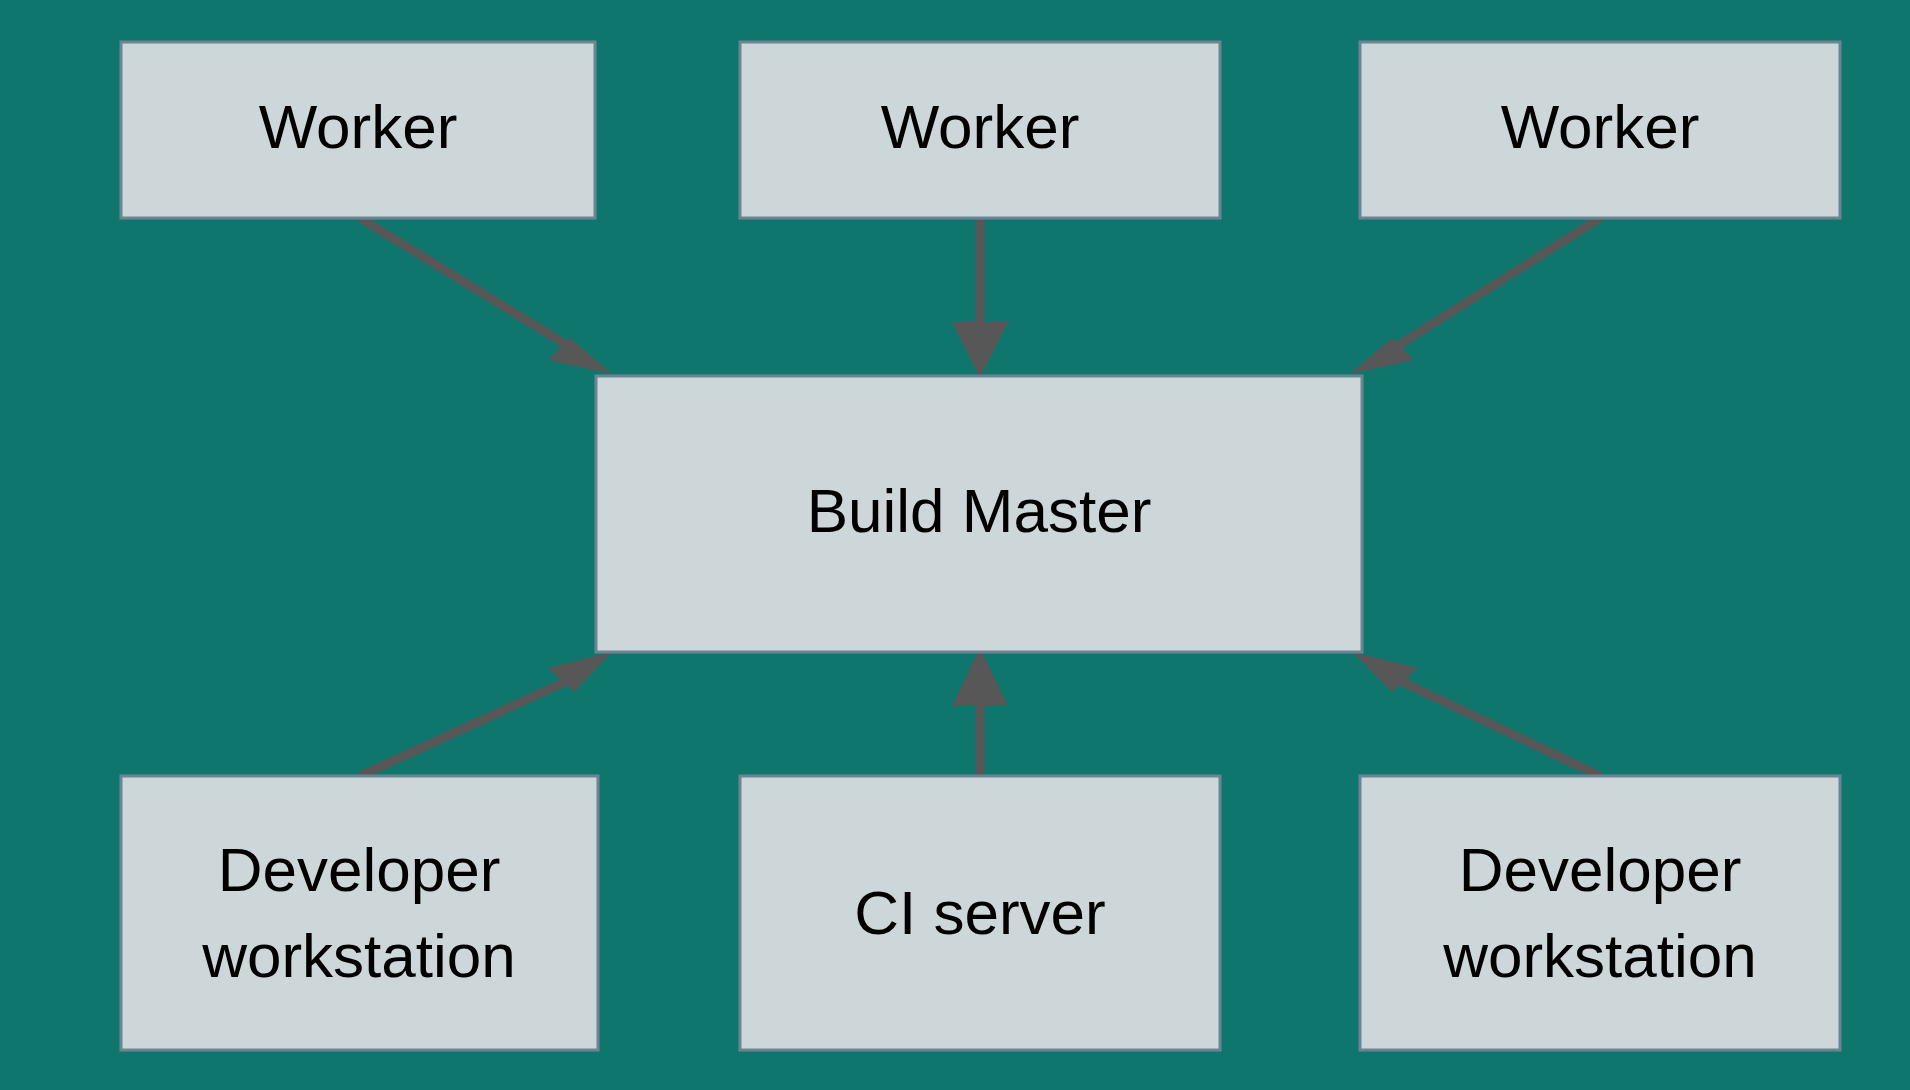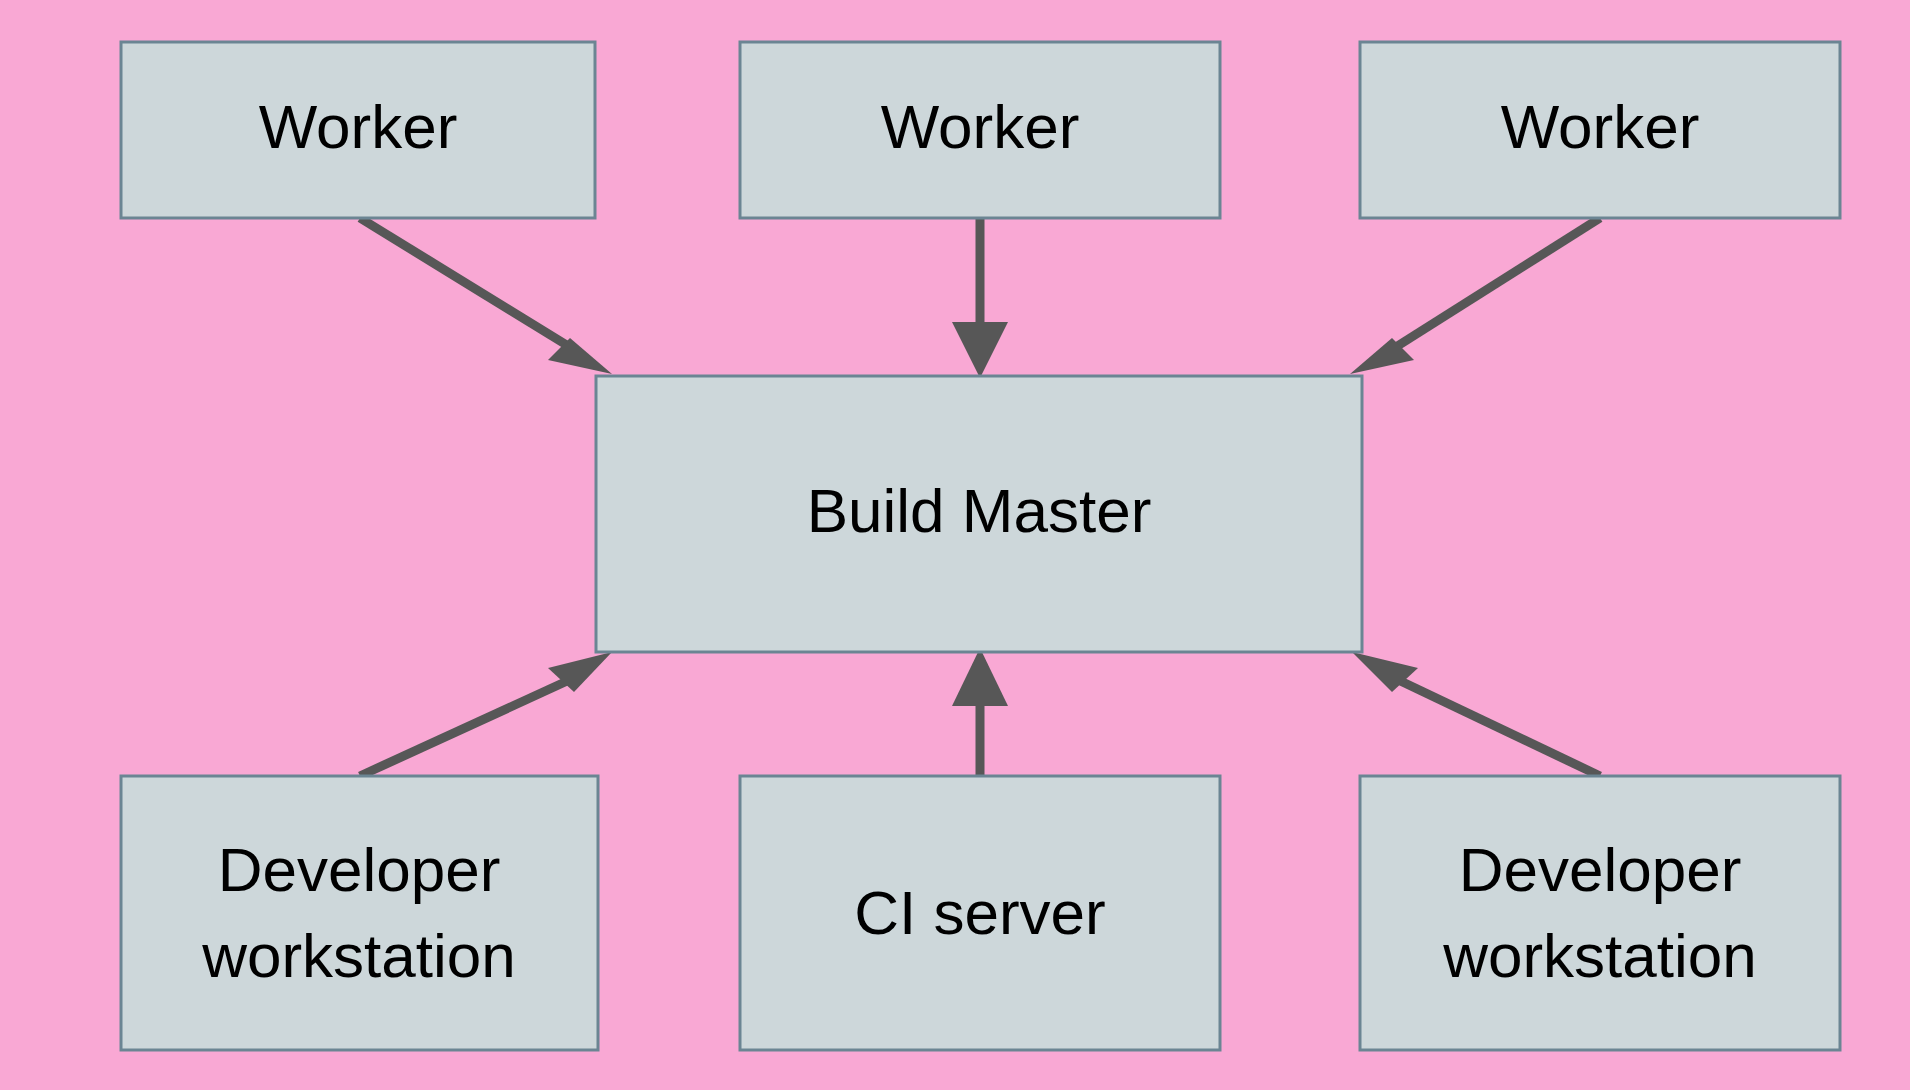--- a/index.html
+++ b/index.html
@@ -10,21 +10,21 @@
   body {
     width: 1910px;
     height: 1090px;
     font-family: "Liberation Sans", sans-serif;
     overflow: hidden;
   }
   #diagram-root {
     position: relative;
     width: 1910px;
     height: 1090px;
-    background: #f9a8d4;
+    background: #0f766e;
   }
   svg.canvas {
     position: absolute;
     top: 0;
     left: 0;
     width: 1910px;
     height: 1090px;
     display: block;
   }
   .node-rect {

